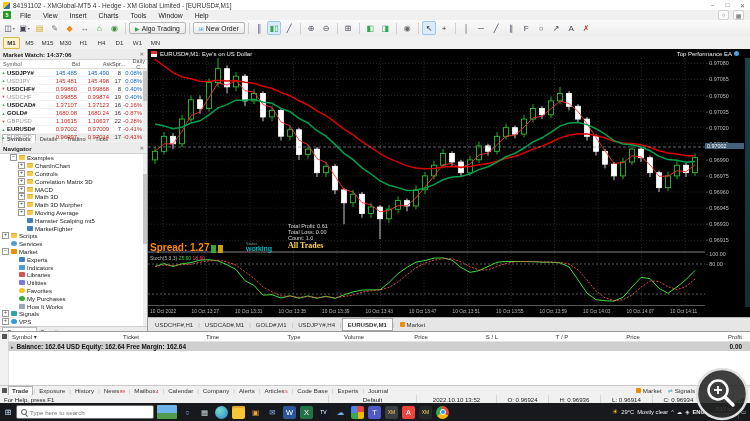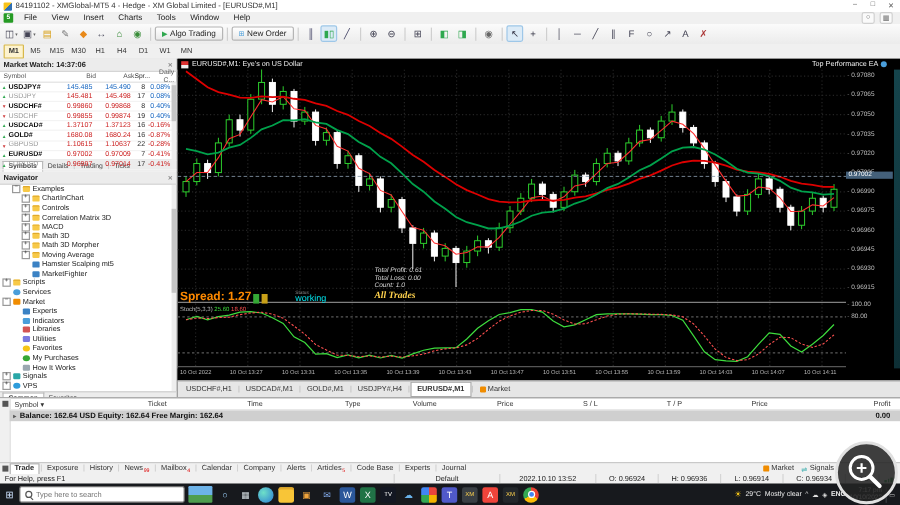--- a/index.html
+++ b/index.html
@@ -93,21 +93,21 @@
   .timeaxis{position:absolute;left:0;top:258px;width:602px;height:10px;background:#000;
     color:#b8b8b8;font-size:4.8px;}
   .tlabel{position:absolute;top:2px;white-space:nowrap;}
   .charttabs{position:absolute;left:0;top:268px;width:602px;height:14px;background:#e6e6e6;
     border-top:1px solid #b5b5b5;display:flex;align-items:center;font-size:6.1px;color:#333;
     padding-left:2px;box-sizing:border-box;}
   .ctab{padding:0 5px;height:11px;display:flex;align-items:center;gap:2px;}
   .ctab.active{background:#fff;border:1px solid #a8a8a8;font-weight:bold;}
   .ctab-sep{color:#b5b5b5;}
   .mkt-ic{width:5px;height:5px;background:#f08c00;border-radius:1px;}
-  .tstats{position:absolute;left:164px;top:174px;font-size:5.5px;color:#d8d8d8;line-height:6.2px;font-style:italic;}
+  .tstats{position:absolute;left:140px;top:174px;font-size:5.5px;color:#d8d8d8;line-height:6.2px;}
   .alltrades{font-family:"Liberation Serif",serif;font-weight:bold;color:#ffd24d;font-size:8px;margin-top:1px;}
   .spreadbox{position:absolute;left:2px;top:193px;display:flex;align-items:flex-end;gap:2px;}
   .spreadtxt{font-size:10px;font-weight:bold;color:#ff8a00;}
   .deco{width:5px;height:8px;display:inline-block;}
   .statusstack{position:absolute;left:98px;top:192px;line-height:5px;}
   .statuslbl{font-size:4px;color:#8a8a8a;}
   .statusval{font-size:7.5px;color:#00e5ee;}
   .stochlbl{position:absolute;left:2px;top:206px;font-size:5px;color:#bbb;}
   .stochlbl .g{color:#3ddc3d;} .stochlbl .r{color:#ff5050;}
   

